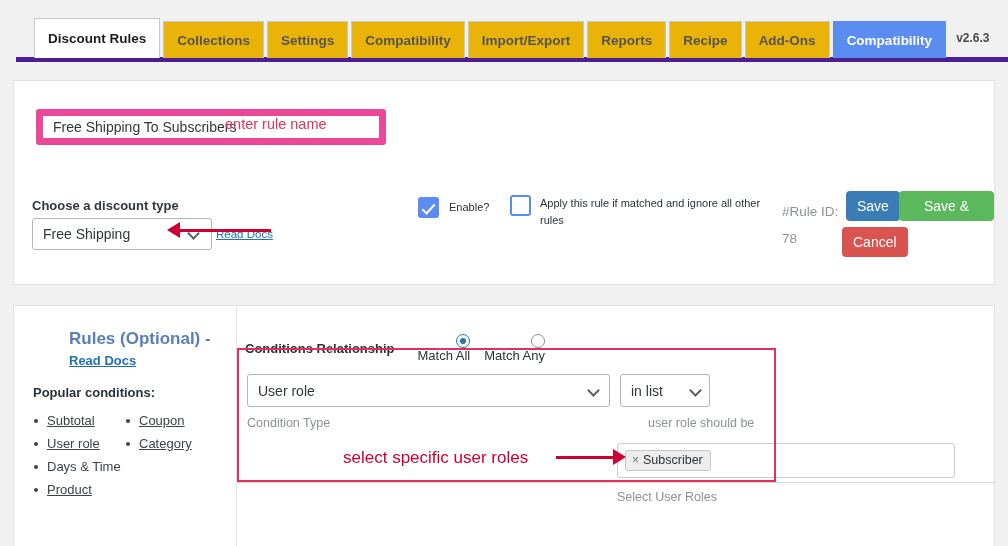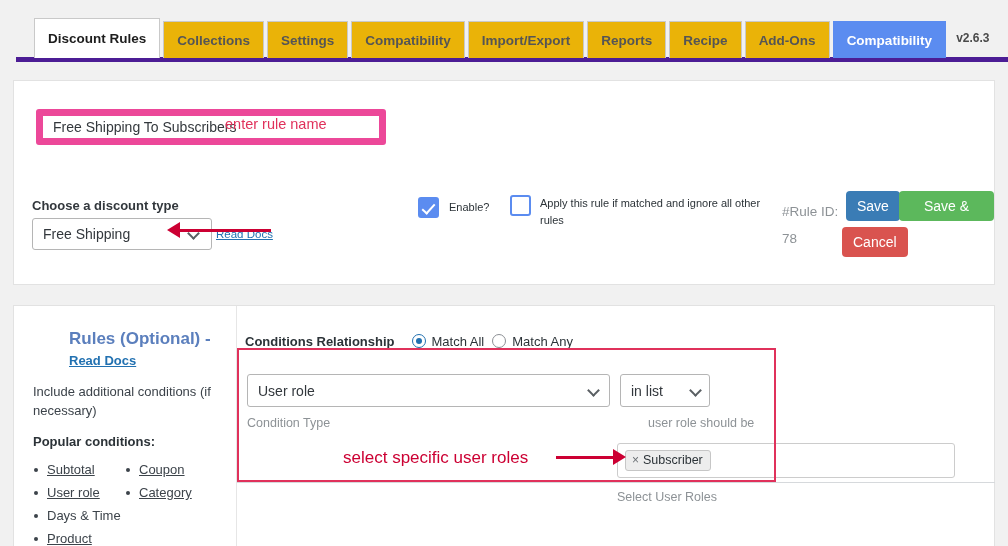--- a/index.html
+++ b/index.html
@@ -179,21 +179,21 @@
     width: 4px; height: 4px; border-radius: 50%; background: #3c434a;
   }
   .cond-li u { text-decoration: underline; }
 
   
   .cond-rel {
     position: absolute; left: 245px; top: 334px;
     display: flex; align-items: center;
   }
   .cond-rel .t { font-size: 13px; font-weight: bold; color: #2c3338; }
-  .radio-wrap { display: flex; align-items: flex-start; margin-left: 17px; }
+  .radio-wrap { display: flex; align-items: flex-end; margin-left: 17px; flex-direction: column; }
   .radio {
     width: 14px; height: 14px; border: 1.5px solid #8c8f94;
     border-radius: 50%; background: #fff; position: relative;
     flex: 0 0 auto;
   }
   .radio.on { border-color: #2271b1; }
   .radio.on::after {
     content: ""; position: absolute; left: 3px; top: 3px;
     width: 6px; height: 6px; border-radius: 50%; background: #2271b1;
   }
@@ -289,21 +289,20 @@
   <div class="arrow-line" id="arrow1-line"></div>
   <div class="arrow-head left" id="arrow1-head"></div>
 
   <div class="card" id="card-rules"></div>
   <div class="vsep-left"></div>
 
   <div class="rules-left">
     <div class="rules-title">
       <span>Rules (Optional) - </span><span class="rd">Read Docs</span>
     </div>
-    <div class="rules-desc">Include additional conditions (if necessary)</div>
     <div class="popular">Popular conditions:</div>
     <div class="cond-cols">
       <div class="cond-col">
         <div class="cond-li"><u>Subtotal</u></div>
         <div class="cond-li"><u>User role</u></div>
         <div class="cond-li"><span>Days &amp; Time</span></div>
         <div class="cond-li"><u>Product</u></div>
       </div>
       <div class="cond-col">
         <div class="cond-li"><u>Coupon</u></div>

